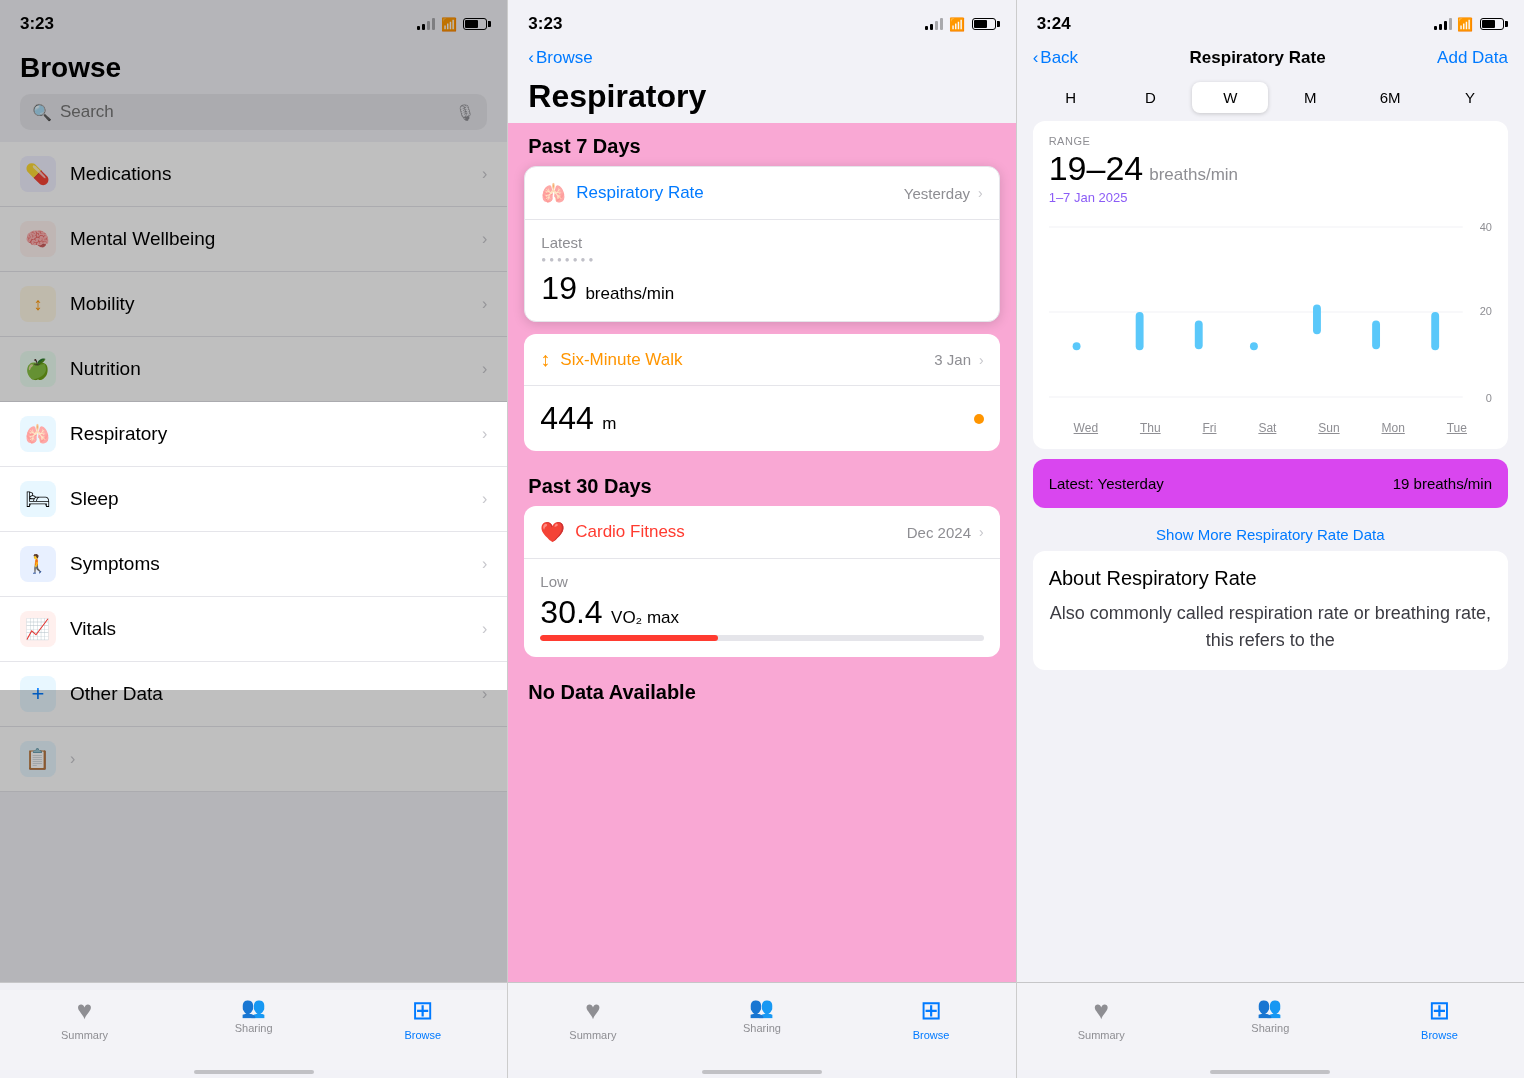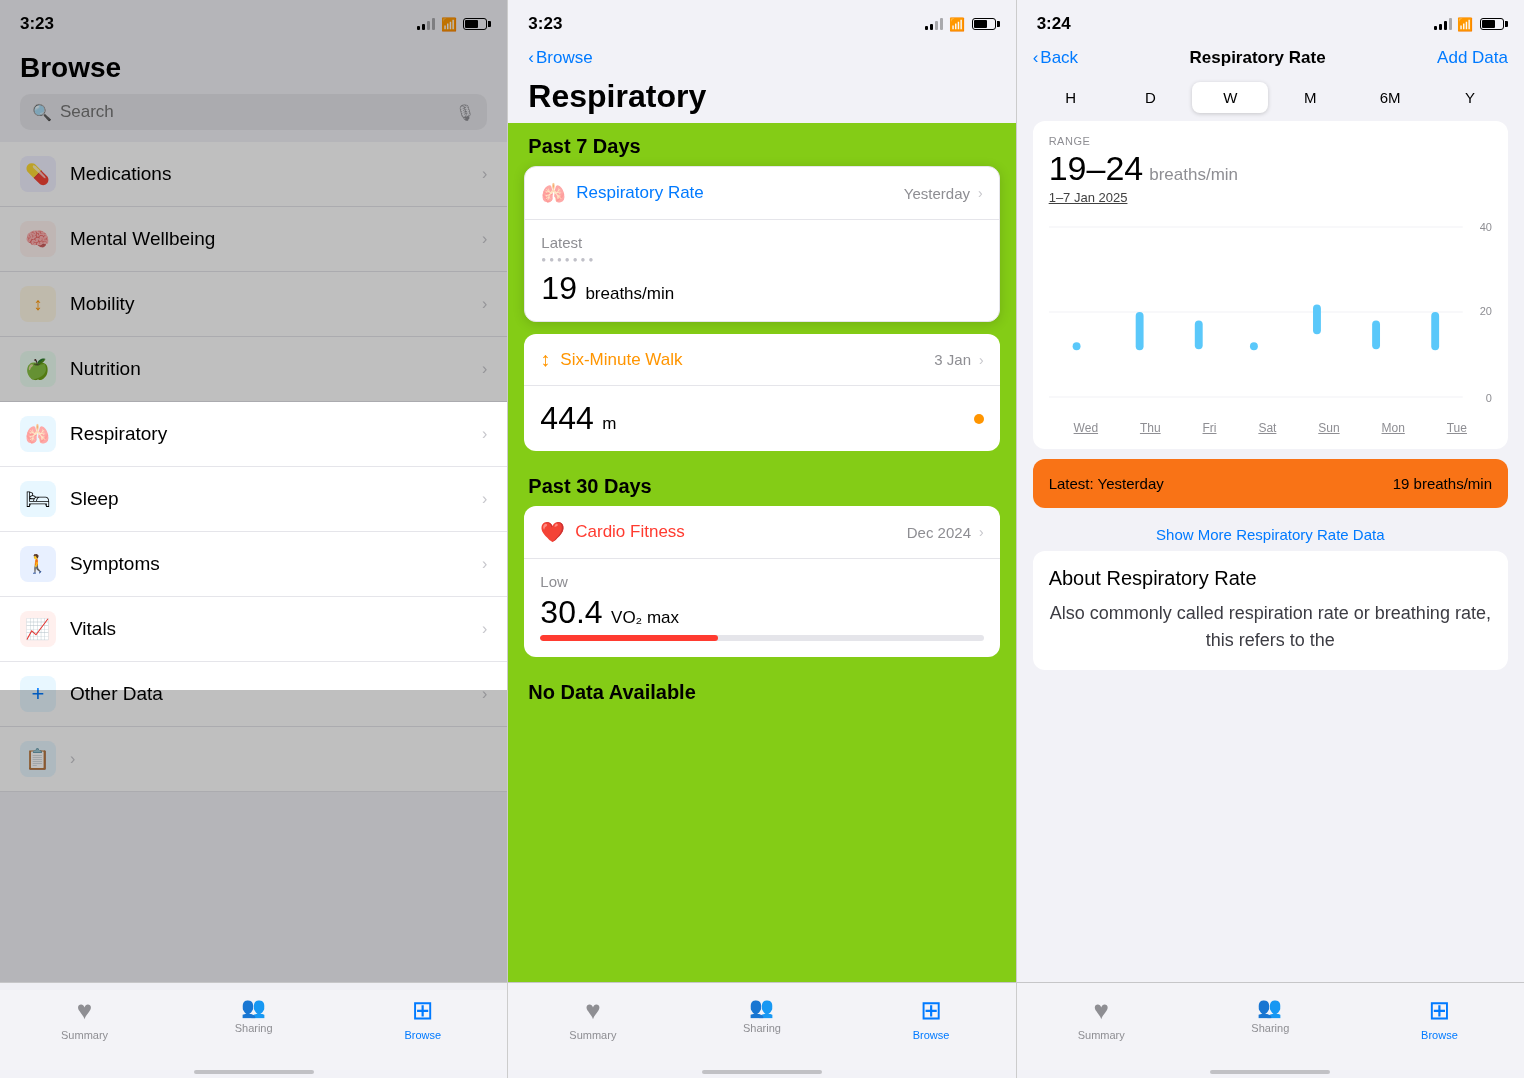--- a/index.html
+++ b/index.html
@@ -217,21 +217,21 @@
     }
     .panel2-title {
       font-size: 32px;
       font-weight: 700;
       color: #000;
       padding: 4px 20px 8px;
     }
     .panel2-content {
       flex: 1;
       overflow-y: auto;
-      background: #84cc16;
+      background: #f9a8d4;
     }
     .section-title {
       font-size: 20px;
       font-weight: 700;
       color: #000;
       padding: 12px 20px 8px;
     }
 
     
     .card {
@@ -343,42 +343,42 @@
 
     .chart-area {
       background: #fff;
       margin: 0 16px 10px;
       border-radius: 12px;
       padding: 14px 16px;
     }
     .chart-range-label { font-size: 11px; color: #8e8e93; letter-spacing: 0.5px; margin-bottom: 2px; }
     .chart-value { font-size: 34px; font-weight: 300; color: #000; }
     .chart-value-unit { font-size: 17px; font-weight: 400; color: #8e8e93; }
-    .chart-dates { font-size: 13px; color: #404040; margin-bottom: 12px; text-decoration: underline; }
+    .chart-dates { font-size: 13px; color: #8b5cf6; margin-bottom: 12px; }
 
     .chart-svg-wrap {
       position: relative;
       height: 200px;
     }
     .chart-y-label {
       position: absolute;
       right: 0;
       font-size: 11px;
       color: #8e8e93;
     }
     .chart-x-labels {
       display: flex;
       justify-content: space-around;
       padding: 0 4px;
       margin-top: 4px;
     }
     .chart-x-label { font-size: 12px; color: #8e8e93; text-decoration: underline; }
 
     .latest-card {
-      background: #f97316;
+      background: #d946ef;
       margin: 0 16px 10px;
       border-radius: 12px;
       padding: 16px;
       display: flex;
       justify-content: space-between;
       align-items: center;
     }
     .latest-left { font-size: 15px; color: #000; }
     .latest-right { font-size: 15px; color: #000; font-weight: 400; }
 

